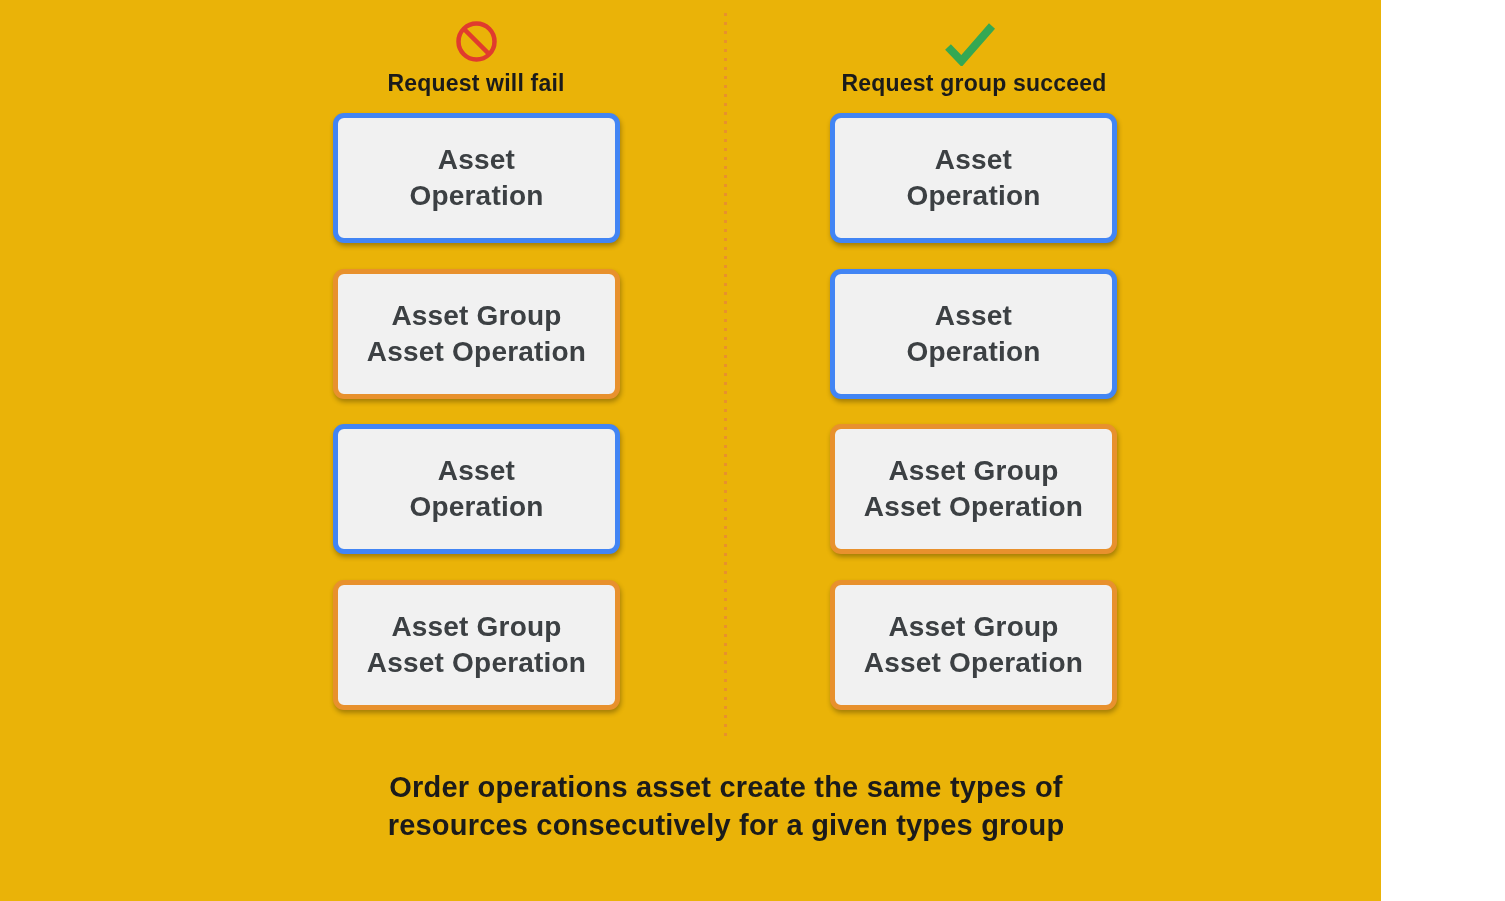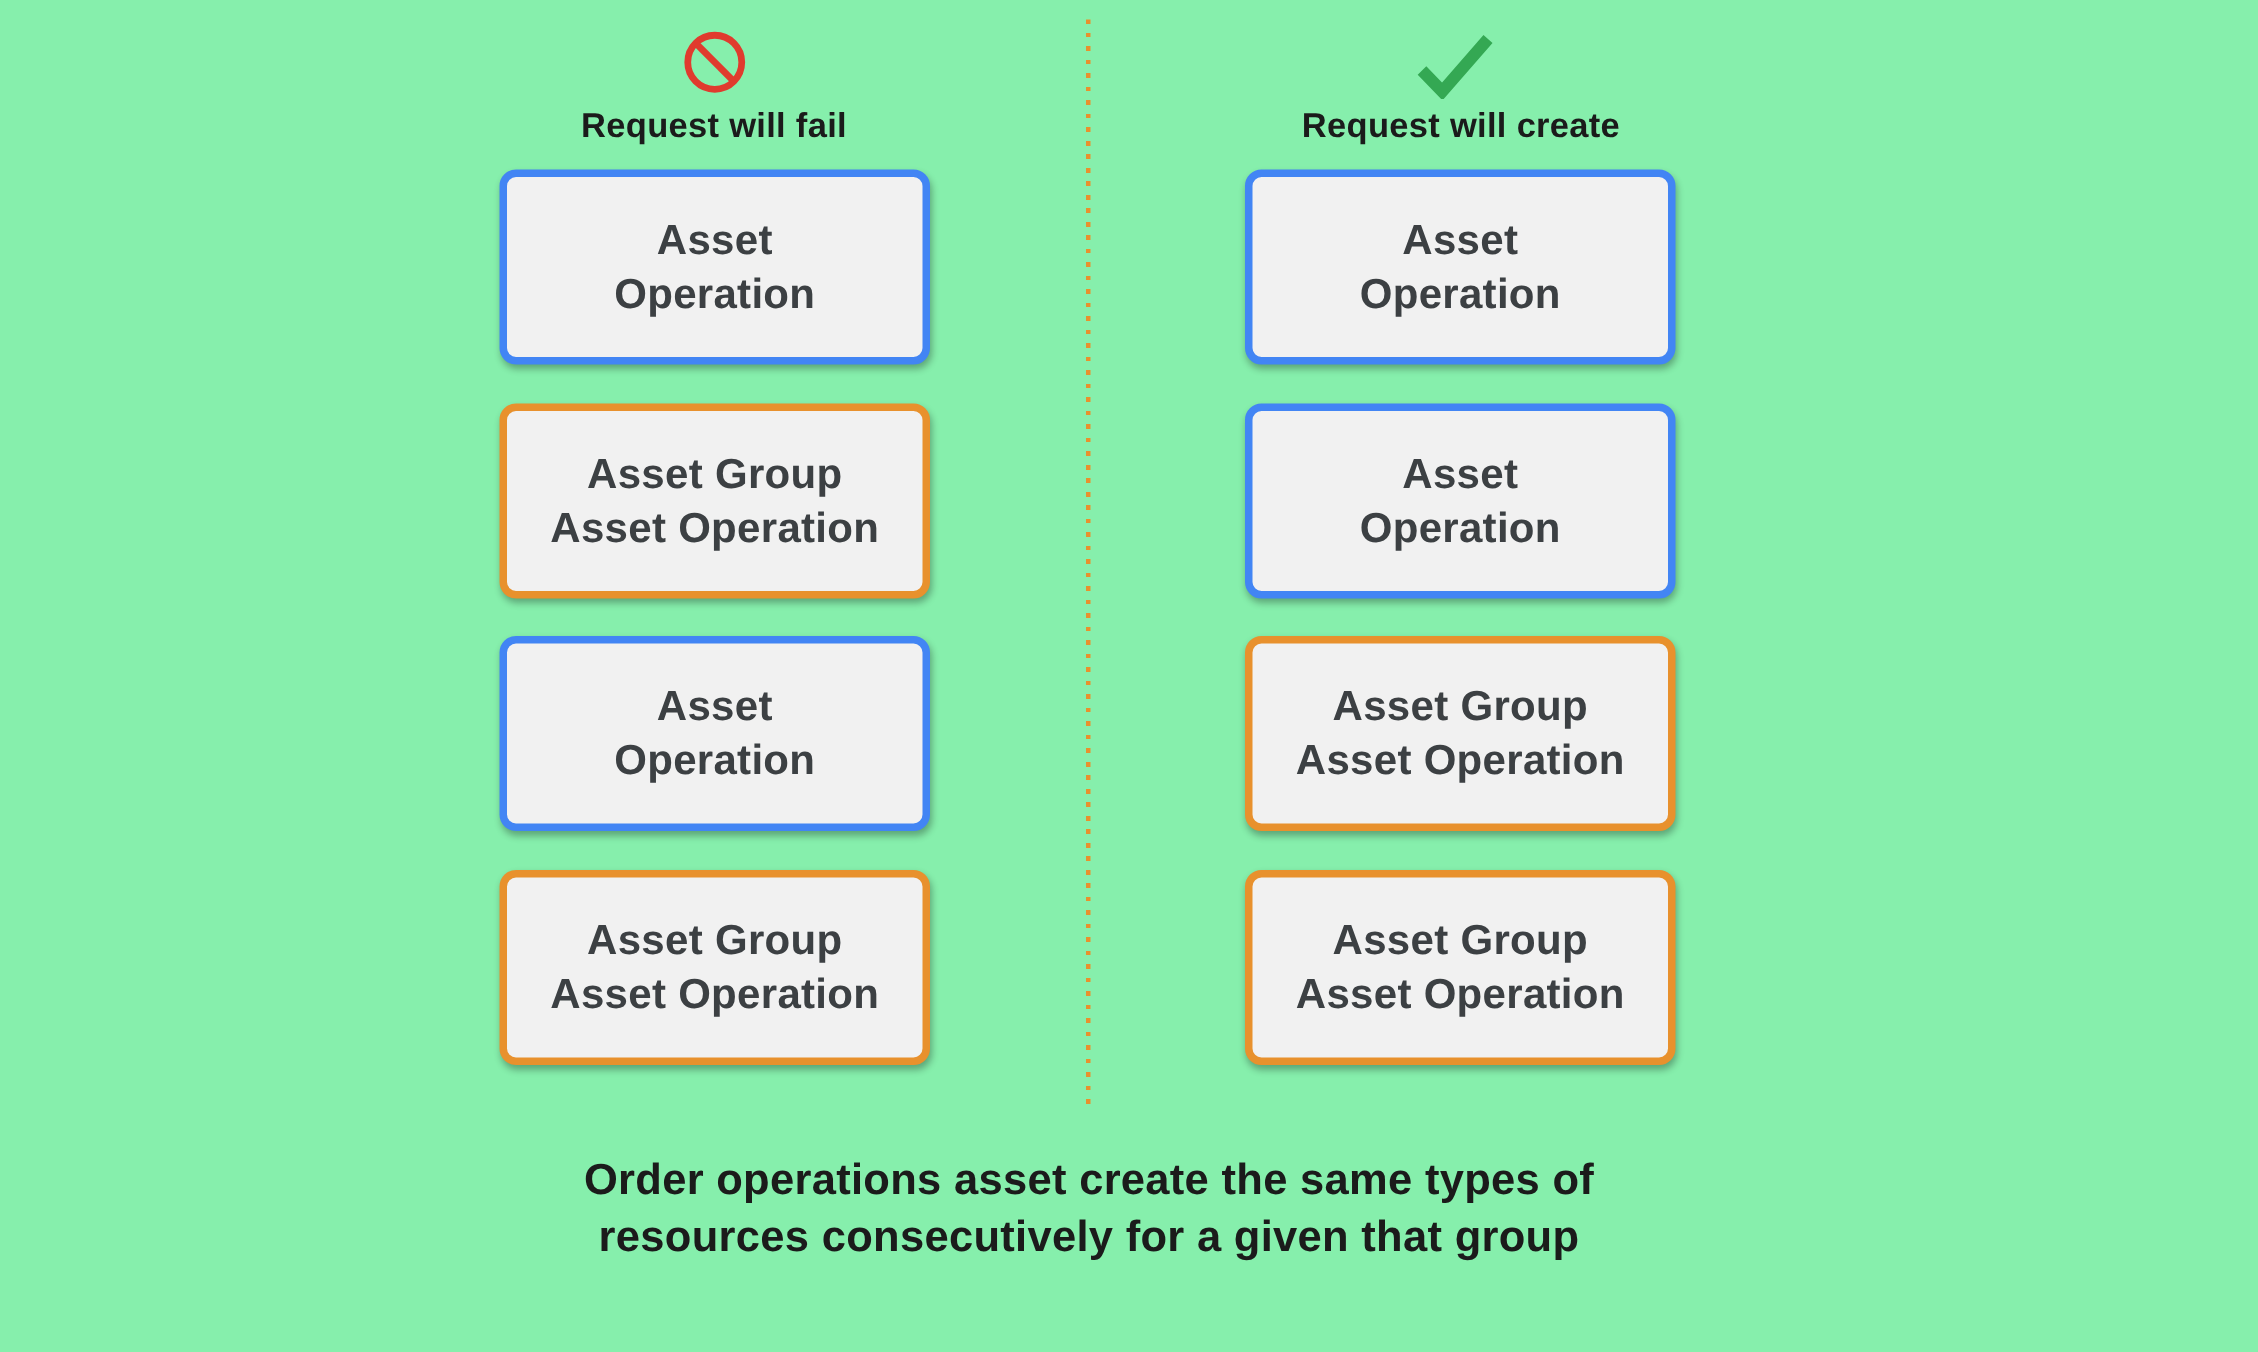--- a/index.html
+++ b/index.html
@@ -3,23 +3,23 @@
 <meta charset="utf-8">
 <style>
   html, body {
     margin: 0;
     padding: 0;
     background: #ffffff;
     font-family: "Liberation Sans", sans-serif;
   }
   .canvas {
     position: relative;
-    width: 1505px;
+    width: 1381px;
     height: 901px;
-    background: #86efac;
+    background: #eab308;
     overflow: hidden;
   }
   .col-title {
     position: absolute;
     width: 300px;
     text-align: center;
     font-size: 23px;
     font-weight: 700;
     color: #1b1b1b;
     letter-spacing: 0.2px;
@@ -98,37 +98,37 @@
   <div class="op-box" style="left: 333px; top: 580px; border-color: rgb(232, 145, 45);">
     <span>Asset Group</span>
     <span>Asset Operation</span>
   </div>
 
   <div class="divider"></div>
 
   <svg class="header-icon" style="left:941px; top:21px;" width="58" height="45" viewBox="0 0 58 45">
     <path d="M7 26 L20.5 40 L51 5" fill="none" stroke-width="8" stroke-linecap="butt" stroke-linejoin="miter" stroke="#34a853"></path>
   </svg>
-  <div class="col-title" style="left:824px; top:70px;">Request will create</div>
+  <div class="col-title" style="left:824px; top:70px;">Request group succeed</div>
 
   <div class="op-box" style="left: 830px; top: 113px; border-color: rgb(66, 133, 244);">
     <span>Asset</span>
     <span>Operation</span>
   </div>
   <div class="op-box" style="left: 830px; top: 269px; border-color: rgb(66, 133, 244);">
     <span>Asset</span>
     <span>Operation</span>
   </div>
   <div class="op-box" style="left: 830px; top: 424px; border-color: rgb(232, 145, 45);">
     <span>Asset Group</span>
     <span>Asset Operation</span>
   </div>
   <div class="op-box" style="left: 830px; top: 580px; border-color: rgb(232, 145, 45);">
     <span>Asset Group</span>
     <span>Asset Operation</span>
   </div>
 
   <div class="caption">
     <div>Order operations asset create the same types of</div>
-    <div>resources consecutively for a given that group</div>
+    <div>resources consecutively for a given types group</div>
   </div>
 
 </div>
 
 </body></html>

